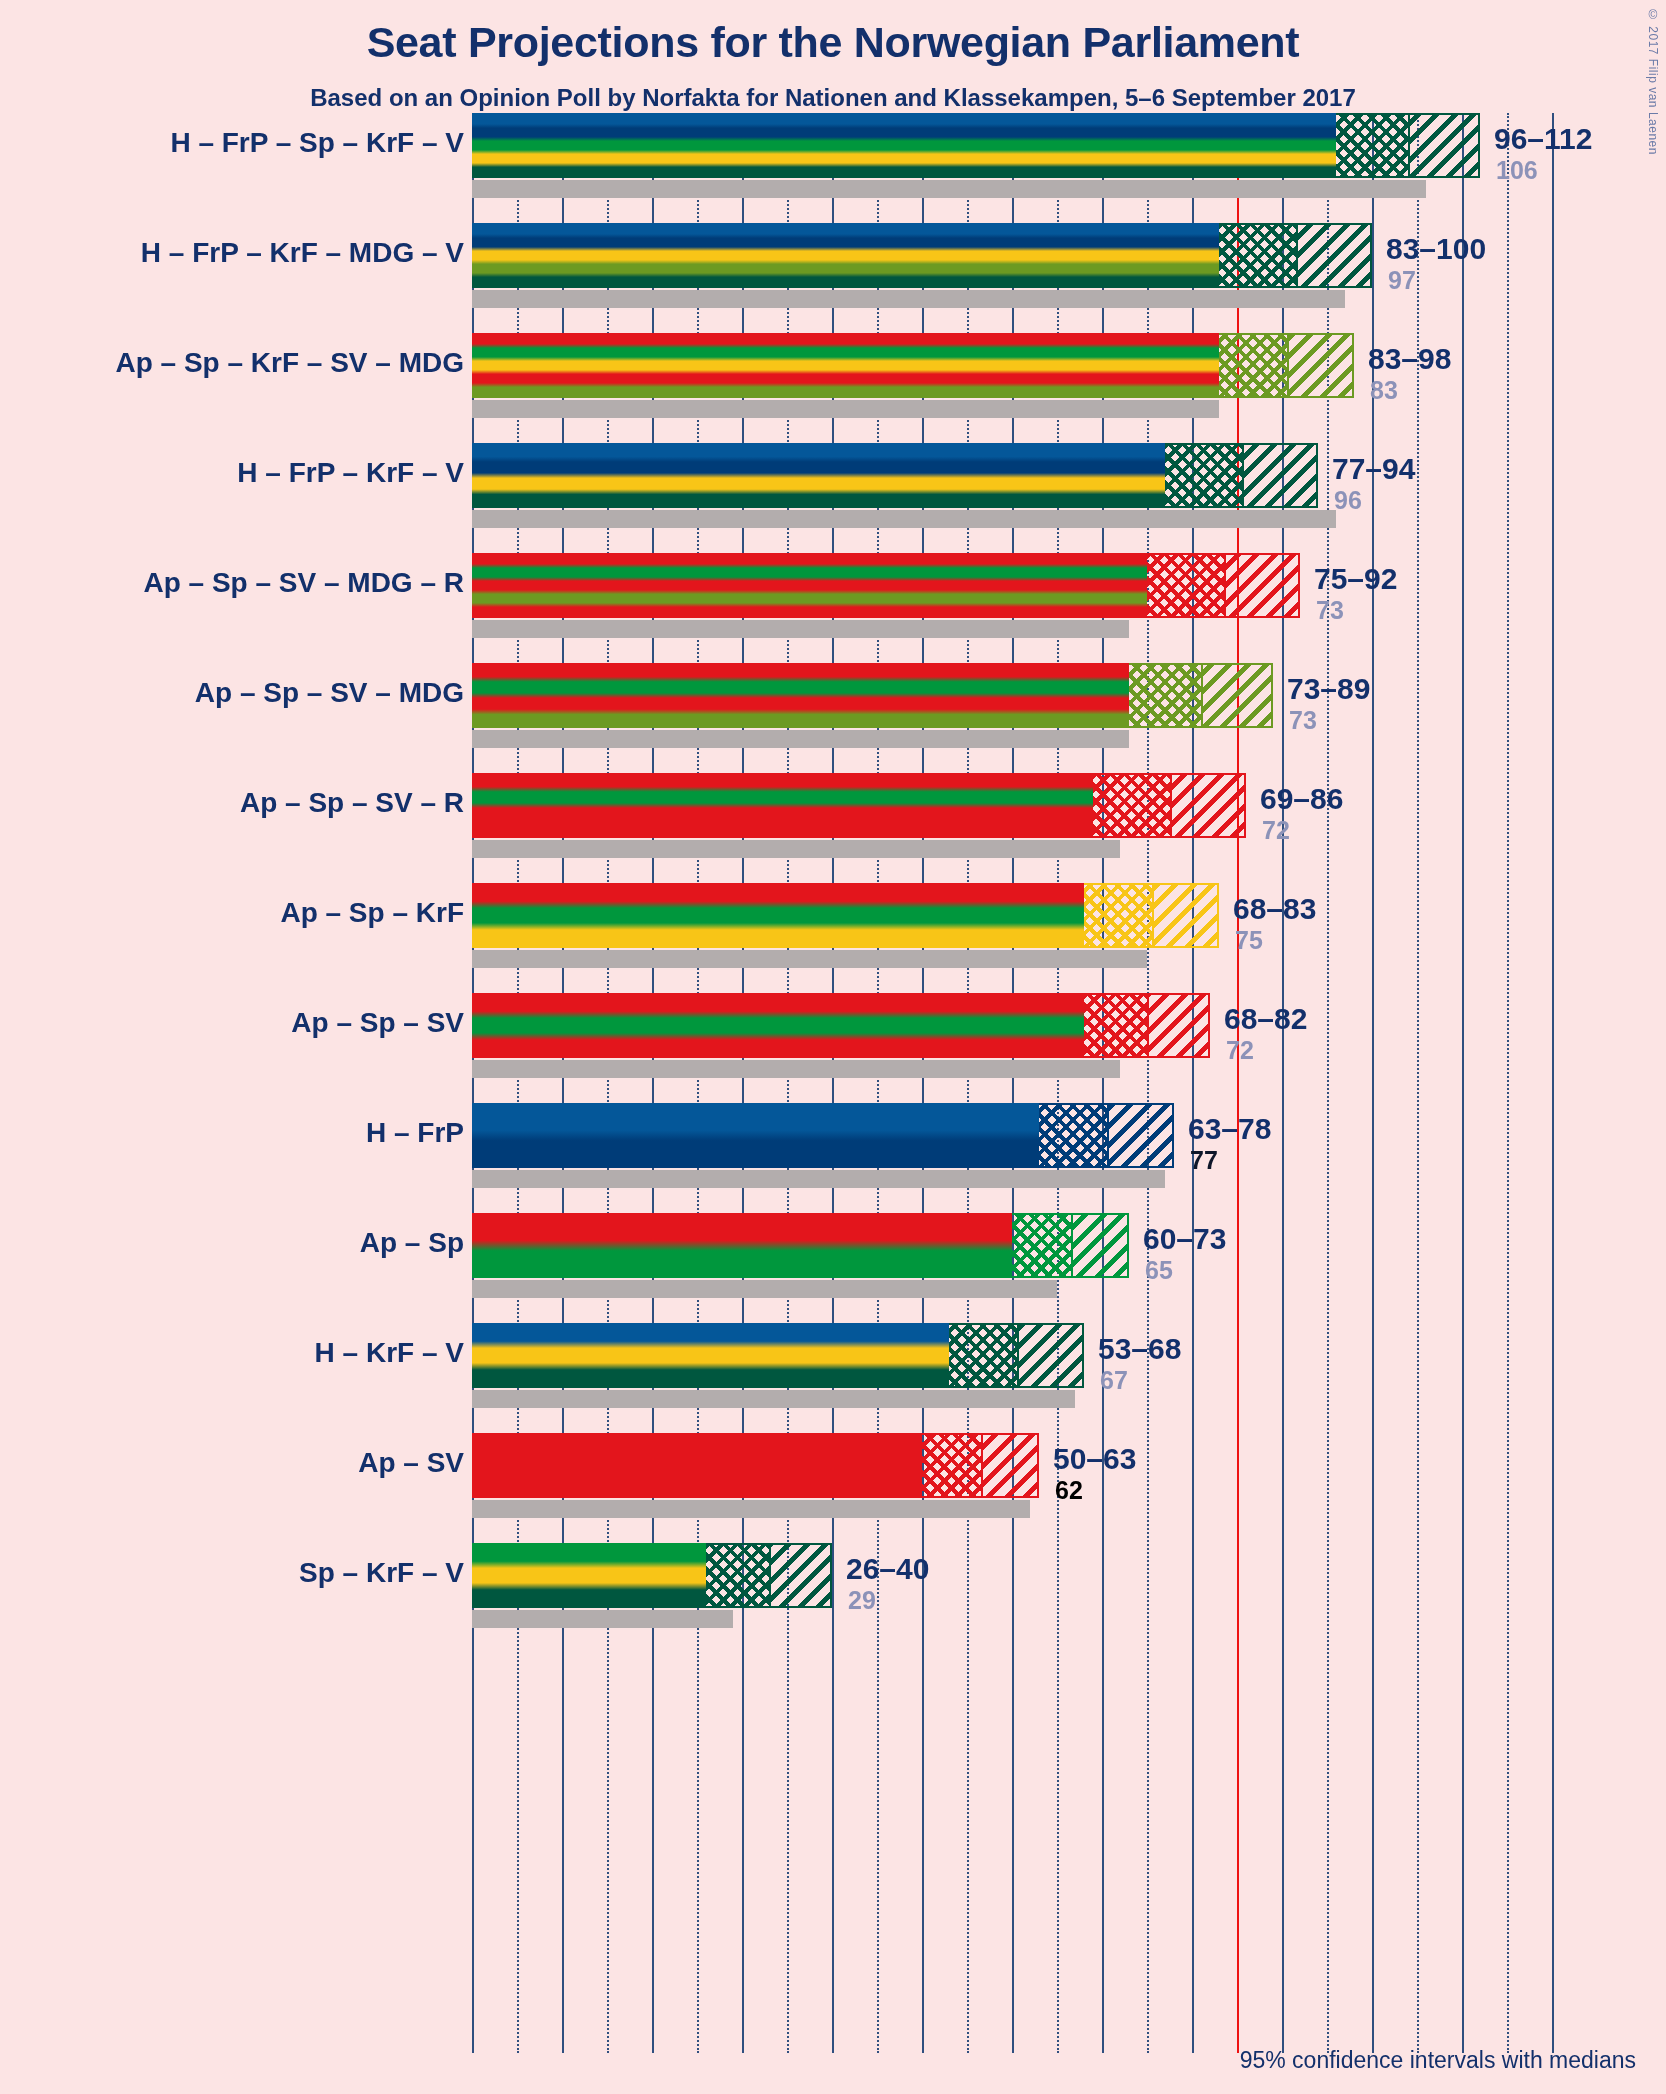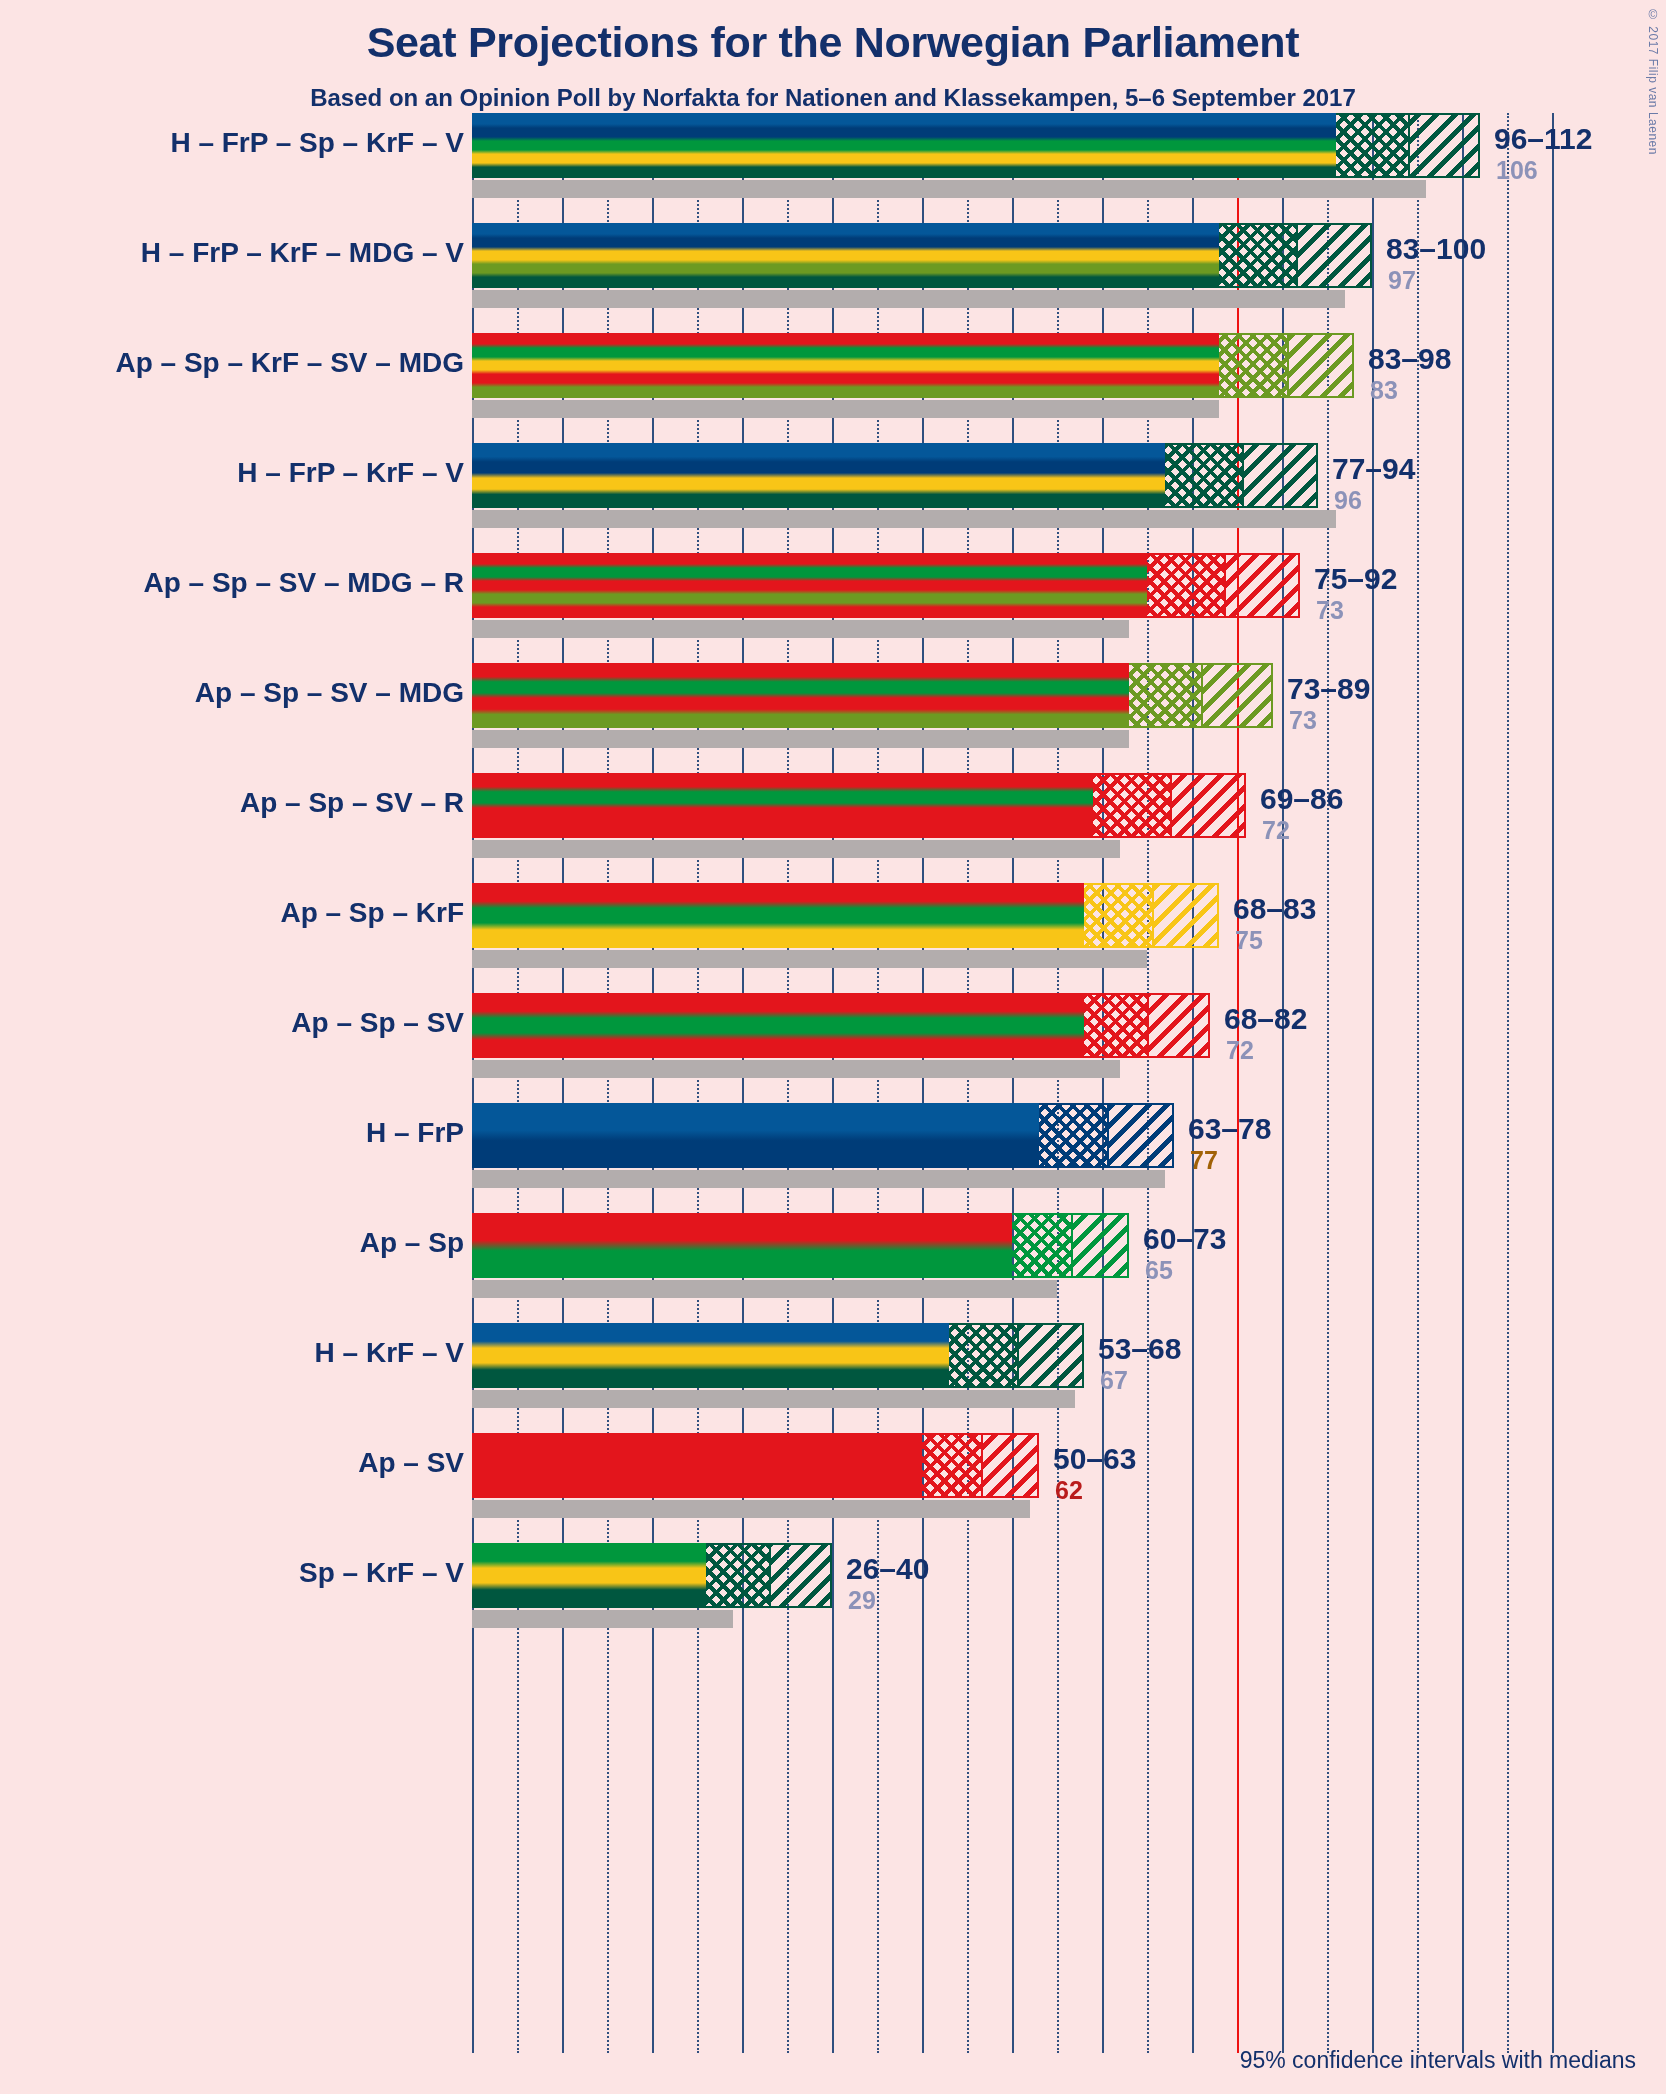--- a/index.html
+++ b/index.html
@@ -228,21 +228,21 @@
       <div class="row" style="top: 990px; height: 110px;">
         <div class="rowlabel" style="top: 13.5px; width: 460px; right: 1088px;">H – FrP</div>
         <div class="bar" style="width: 702px; border-color: rgb(0, 60, 120);">
           <div class="barsolid" style="left: -2px; top: -2px; height: 65px; width: 567px; background: linear-gradient(rgb(4, 87, 153) 8%, rgb(4, 87, 153) 42%, rgb(0, 60, 120) 58%, rgb(0, 60, 120) 92%);"></div>
           <div class="ci lowerhi" style="left: 565px; top: -2px; width: 67.5px; height: 65px; background-image: repeating-linear-gradient(45deg, transparent 0px, transparent 6px, rgb(0, 60, 120) 6px, rgb(0, 60, 120) 10px), repeating-linear-gradient(-45deg, transparent 0px, transparent 6px, rgb(0, 60, 120) 6px, rgb(0, 60, 120) 10px);"></div>
           <div class="ci upperhi" style="left: 632.5px; top: -2px; width: 67.5px; height: 65px; background-image: repeating-linear-gradient(-45deg, transparent 0px, transparent 8px, rgb(0, 60, 120) 8px, rgb(0, 60, 120) 13px);"></div>
           <div style="position: absolute; top: -2px; height: 65px; width: 2px; left: 632.5px; background: rgb(0, 60, 120);"></div>
         </div>
         <div class="greybar" style="top: 67px; width: 693px; background: rgb(179, 173, 173);"></div>
         <div class="valrange" style="left: 716px; top: 8.5px;">63–78</div>
-        <div class="valmedian" style="left: 718px; top: 42.5px; color: #a16207; text-align: center;">77</div>
+        <div class="valmedian" style="left: 718px; top: 42.5px; color: #0f172a; text-align: center;">77</div>
       </div>
       <div class="row" style="top: 1100px; height: 110px;">
         <div class="rowlabel" style="top: 13.5px; width: 460px; right: 1088px;">Ap – Sp</div>
         <div class="bar" style="width: 657px; border-color: rgb(0, 151, 61);">
           <div class="barsolid" style="left: -2px; top: -2px; height: 65px; width: 540px; background: linear-gradient(rgb(227, 21, 28) 8%, rgb(227, 21, 28) 42%, rgb(0, 151, 61) 58%, rgb(0, 151, 61) 92%);"></div>
           <div class="ci lowerhi" style="left: 538px; top: -2px; width: 58.5px; height: 65px; background-image: repeating-linear-gradient(45deg, transparent 0px, transparent 6px, rgb(0, 151, 61) 6px, rgb(0, 151, 61) 10px), repeating-linear-gradient(-45deg, transparent 0px, transparent 6px, rgb(0, 151, 61) 6px, rgb(0, 151, 61) 10px);"></div>
           <div class="ci upperhi" style="left: 596.5px; top: -2px; width: 58.5px; height: 65px; background-image: repeating-linear-gradient(-45deg, transparent 0px, transparent 8px, rgb(0, 151, 61) 8px, rgb(0, 151, 61) 13px);"></div>
           <div style="position: absolute; top: -2px; height: 65px; width: 2px; left: 596.5px; background: rgb(0, 151, 61);"></div>
         </div>
         <div class="greybar" style="top: 67px; width: 585px; background: rgb(179, 173, 173);"></div>
@@ -264,21 +264,21 @@
       <div class="row" style="top: 1320px; height: 110px;">
         <div class="rowlabel" style="top: 13.5px; width: 460px; right: 1088px;">Ap – SV</div>
         <div class="bar" style="width: 567px; border-color: rgb(227, 21, 28);">
           <div class="barsolid" style="left: -2px; top: -2px; height: 65px; width: 450px; background: linear-gradient(rgb(227, 21, 28) 8%, rgb(227, 21, 28) 42%, rgb(227, 21, 28) 58%, rgb(227, 21, 28) 92%);"></div>
           <div class="ci lowerhi" style="left: 448px; top: -2px; width: 58.5px; height: 65px; background-image: repeating-linear-gradient(45deg, transparent 0px, transparent 6px, rgb(227, 21, 28) 6px, rgb(227, 21, 28) 10px), repeating-linear-gradient(-45deg, transparent 0px, transparent 6px, rgb(227, 21, 28) 6px, rgb(227, 21, 28) 10px);"></div>
           <div class="ci upperhi" style="left: 506.5px; top: -2px; width: 58.5px; height: 65px; background-image: repeating-linear-gradient(-45deg, transparent 0px, transparent 8px, rgb(227, 21, 28) 8px, rgb(227, 21, 28) 13px);"></div>
           <div style="position: absolute; top: -2px; height: 65px; width: 2px; left: 506.5px; background: rgb(227, 21, 28);"></div>
         </div>
         <div class="greybar" style="top: 67px; width: 558px; background: rgb(179, 173, 173);"></div>
         <div class="valrange" style="left: 581px; top: 8.5px;">50–63</div>
-        <div class="valmedian" style="left: 583px; top: 42.5px; color: #b91c1c;">62</div>
+        <div class="valmedian" style="left: 583px; top: 42.5px; color: #000000;">62</div>
       </div>
       <div class="row" style="top: 1430px; height: 110px;">
         <div class="rowlabel" style="top: 13.5px; width: 460px; right: 1088px;">Sp – KrF – V</div>
         <div class="bar" style="width: 360px; border-color: rgb(0, 87, 63);">
           <div class="barsolid" style="left: -2px; top: -2px; height: 65px; width: 234px; background: linear-gradient(rgb(0, 151, 61) 5.33%, rgb(0, 151, 61) 28%, rgb(248, 197, 23) 38.67%, rgb(248, 197, 23) 61.33%, rgb(0, 87, 63) 72%, rgb(0, 87, 63) 94.67%);"></div>
           <div class="ci lowerhi" style="left: 232px; top: -2px; width: 63px; height: 65px; background-image: repeating-linear-gradient(45deg, transparent 0px, transparent 6px, rgb(0, 87, 63) 6px, rgb(0, 87, 63) 10px), repeating-linear-gradient(-45deg, transparent 0px, transparent 6px, rgb(0, 87, 63) 6px, rgb(0, 87, 63) 10px);"></div>
           <div class="ci upperhi" style="left: 295px; top: -2px; width: 63px; height: 65px; background-image: repeating-linear-gradient(-45deg, transparent 0px, transparent 8px, rgb(0, 87, 63) 8px, rgb(0, 87, 63) 13px);"></div>
           <div style="position: absolute; top: -2px; height: 65px; width: 2px; left: 295px; background: rgb(0, 87, 63);"></div>
         </div>
         <div class="greybar" style="top: 67px; width: 261px; background: rgb(179, 173, 173);"></div>

